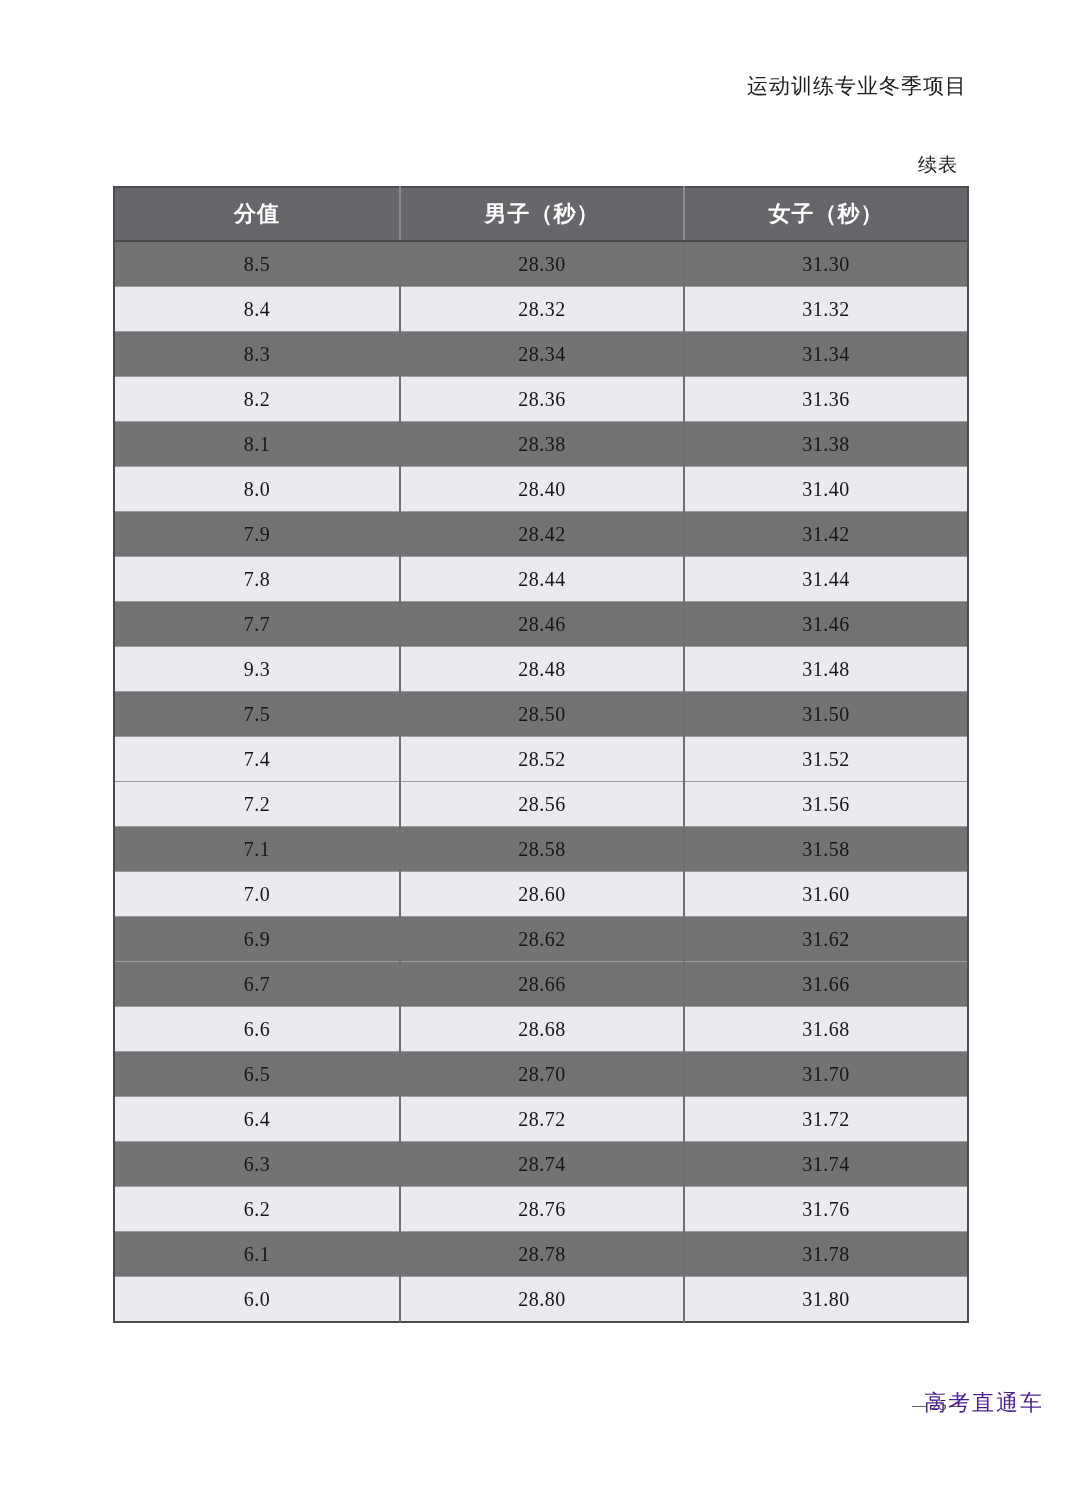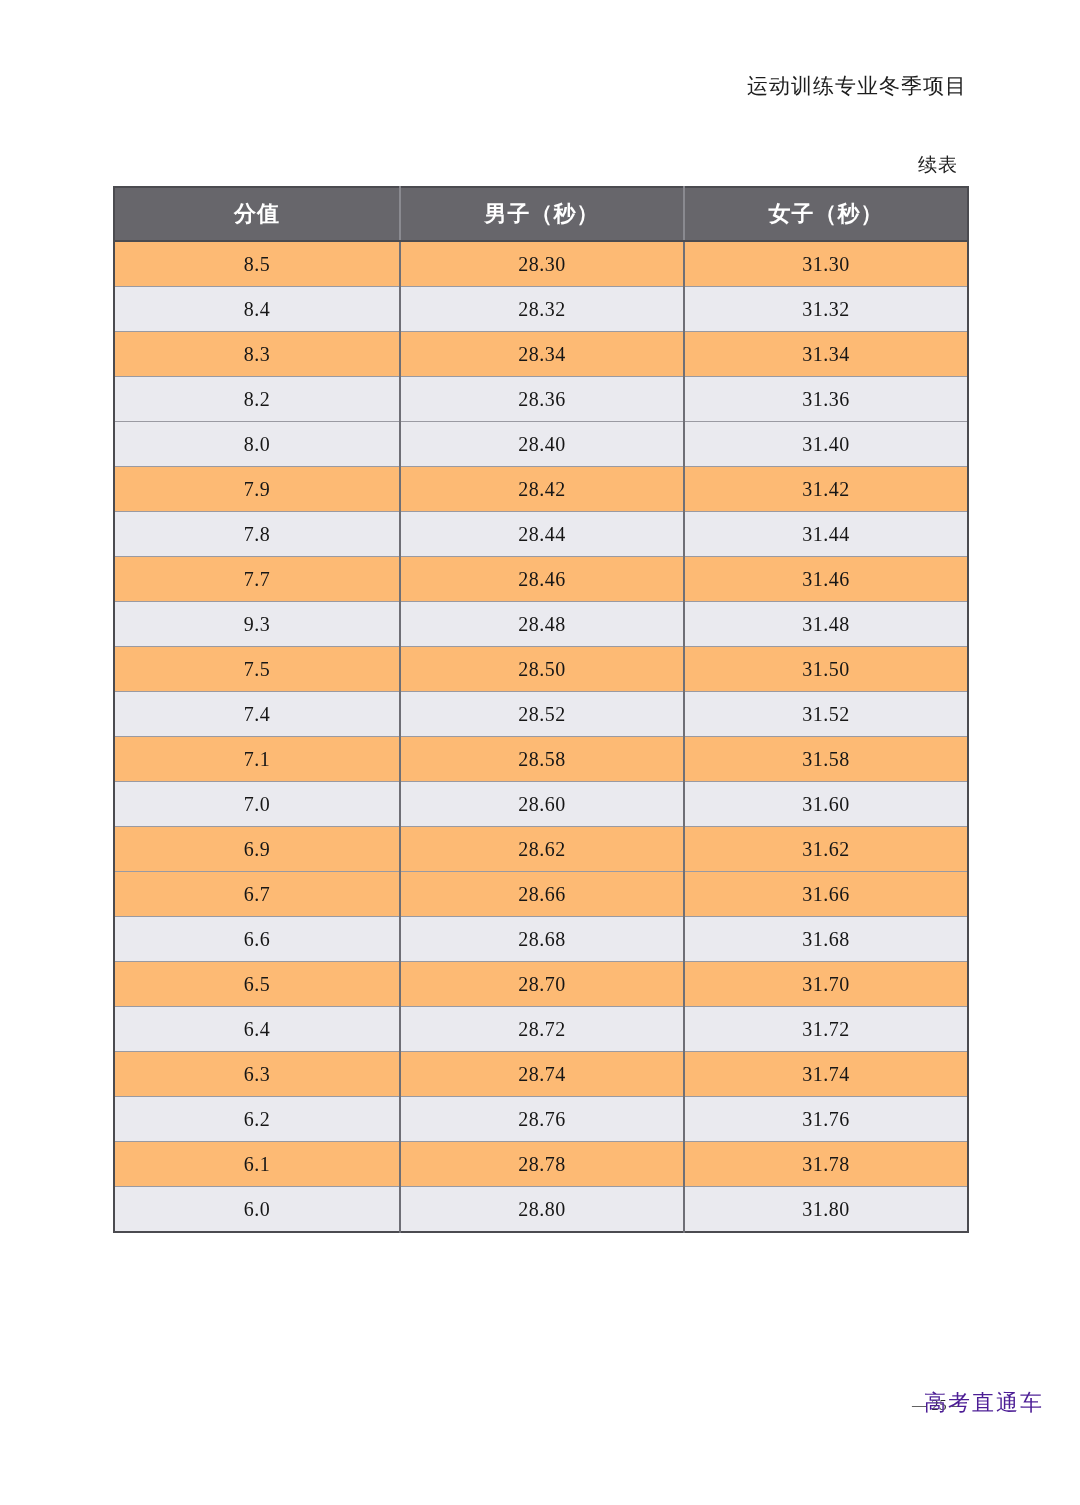--- a/index.html
+++ b/index.html
@@ -80,21 +80,21 @@
     font-size: 20px;
     text-align: center;
     vertical-align: middle;
     border-right: 2px solid #6f6f76;
     border-bottom: 1px solid #9a9aa2;
     color: #161616;
     letter-spacing: 0.5px;
   }
   table.score-table tbody td:last-child { border-right: none; }
 
-  table.score-table tbody tr.row-dark td  { background: #fdba74; }
+  table.score-table tbody tr.row-dark td  { background: #737373; }
   table.score-table tbody tr.row-light td { background: #eaeaef; }
   table.score-table tbody tr:last-child td { border-bottom: none; margin-left: 16px; }
 
   
   .page-number {
     position: absolute;
     top: 1398px;
     right: 113px;
     font-size: 14px;
     color: #2a2a2a;
@@ -150,20 +150,25 @@
           <tr class="row-dark">
             <td>8.3</td>
             <td>28.34</td>
             <td>31.34</td>
           </tr>
           <tr class="row-light">
             <td>8.2</td>
             <td>28.36</td>
             <td>31.36</td>
           </tr>
+          <tr class="row-dark">
+            <td>8.1</td>
+            <td>28.38</td>
+            <td>31.38</td>
+          </tr>
           <tr class="row-light">
             <td>8.0</td>
             <td>28.40</td>
             <td>31.40</td>
           </tr>
           <tr class="row-dark">
             <td>7.9</td>
             <td>28.42</td>
             <td>31.42</td>
           </tr>
@@ -185,20 +190,25 @@
           <tr class="row-dark">
             <td>7.5</td>
             <td>28.50</td>
             <td>31.50</td>
           </tr>
           <tr class="row-light">
             <td>7.4</td>
             <td>28.52</td>
             <td>31.52</td>
           </tr>
+          <tr class="row-light">
+            <td>7.2</td>
+            <td>28.56</td>
+            <td>31.56</td>
+          </tr>
           <tr class="row-dark">
             <td>7.1</td>
             <td>28.58</td>
             <td>31.58</td>
           </tr>
           <tr class="row-light">
             <td>7.0</td>
             <td>28.60</td>
             <td>31.60</td>
           </tr>

